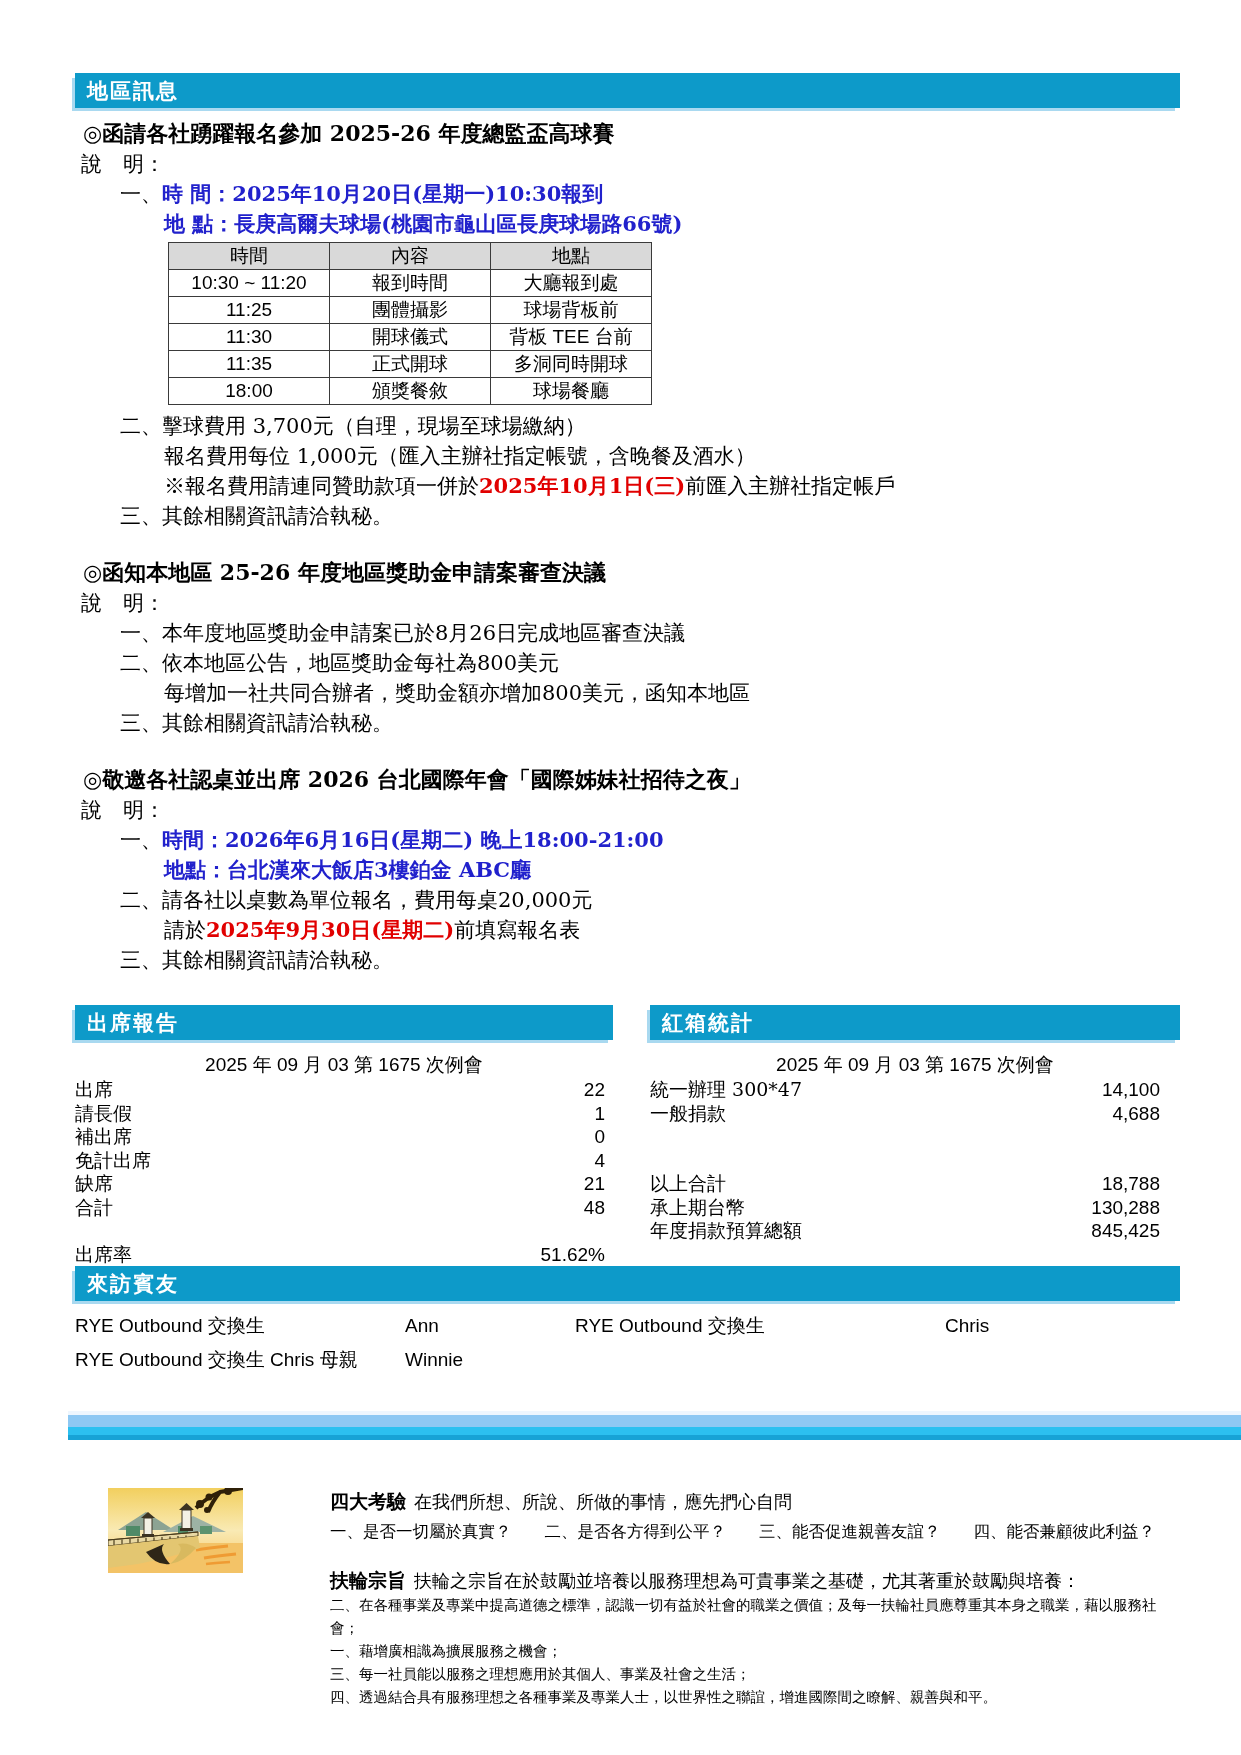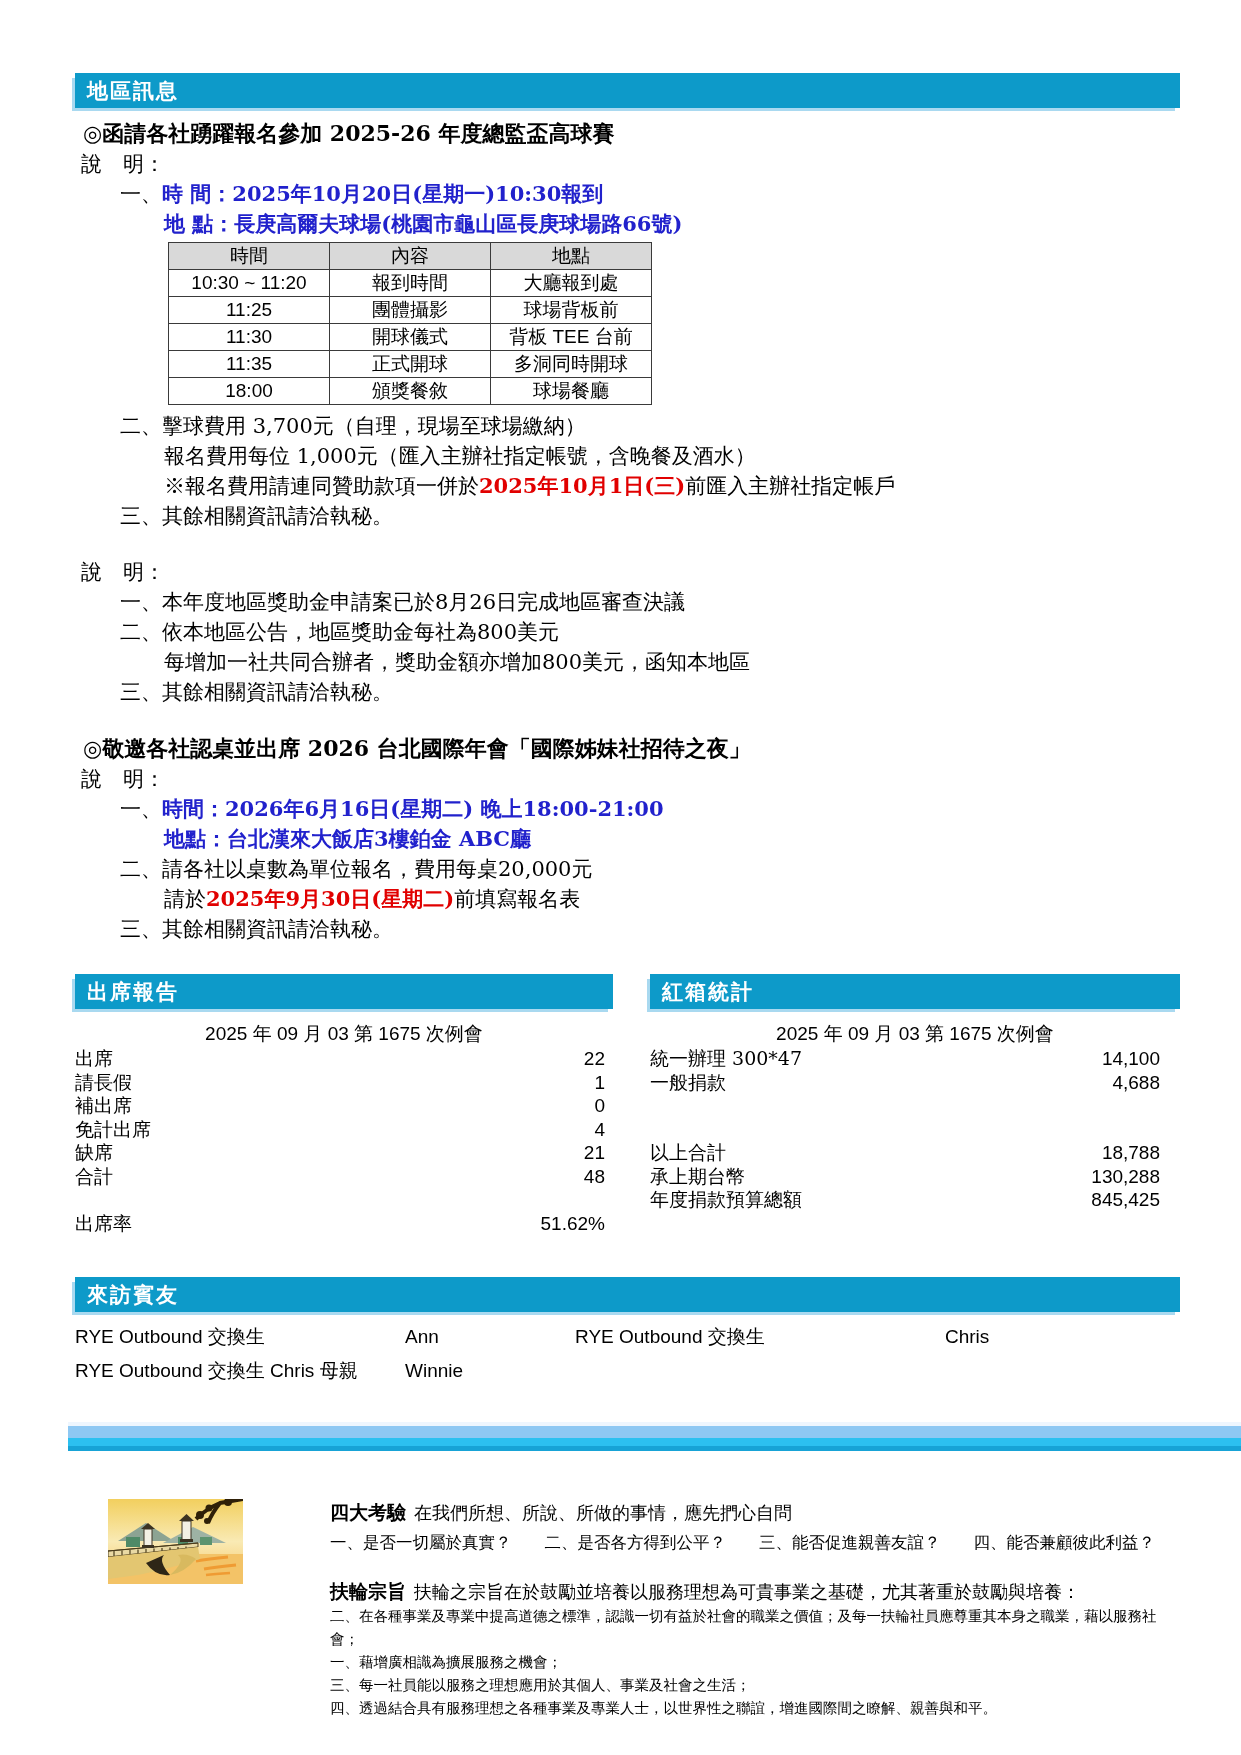--- a/index.html
+++ b/index.html
@@ -74,21 +74,21 @@
   
   .guests-grid {
     display:grid;
     grid-template-columns:330px 170px 370px 1fr;
     font-size:19px;
     line-height:34px;
     margin-top:8px;
     font-family:"Liberation Sans","DejaVu Serif",sans-serif;
   }
   .guests-grid .g-name { font-family:"Liberation Sans",sans-serif; }
-  .guest-bar-wrap { margin-top:42px; }
+  .guest-bar-wrap { }
 
   
   .band {
     margin:34px -61px 0 -7px;
     height:29px;
     background:linear-gradient(to bottom,
       #eef6fe 0%, #eef6fe 14%,
       #8ec8f3 14%, #8ec8f3 55%,
       #2cc0f0 55%, #2cc0f0 82%,
       #17a3d6 82%, #17a3d6 100%);
@@ -157,20 +157,21 @@
         </tbody>
       </table>
 
       <div class="lvl1">二、擊球費用 3,700元（自理，現場至球場繳納）</div>
       <div class="lvl2">報名費用每位 1,000元（匯入主辦社指定帳號，含晚餐及酒水）</div>
       <div class="lvl2"><span>※報名費用請連同贊助款項一併於</span><span class="red-text">2025年10月1日(三)</span><span>前匯入主辦社指定帳戶</span></div>
       <div class="lvl1">三、其餘相關資訊請洽執秘。</div>
     </div>
 
     <div class="section-gap">
+      <div class="ann-title">◎函知本地區 25-26 年度地區獎助金申請案審查決議</div>
       <div class="explain">說　明：</div>
       <div class="lvl1">一、本年度地區獎助金申請案已於8月26日完成地區審查決議</div>
       <div class="lvl1">二、依本地區公告，地區獎助金每社為800美元</div>
       <div class="lvl2">每增加一社共同合辦者，獎助金額亦增加800美元，函知本地區</div>
       <div class="lvl1">三、其餘相關資訊請洽執秘。</div>
     </div>
 
     <div class="section-gap">
       <div class="ann-title">◎敬邀各社認桌並出席 2026 台北國際年會「國際姊妹社招待之夜」</div>
       <div class="explain">說　明：</div>

